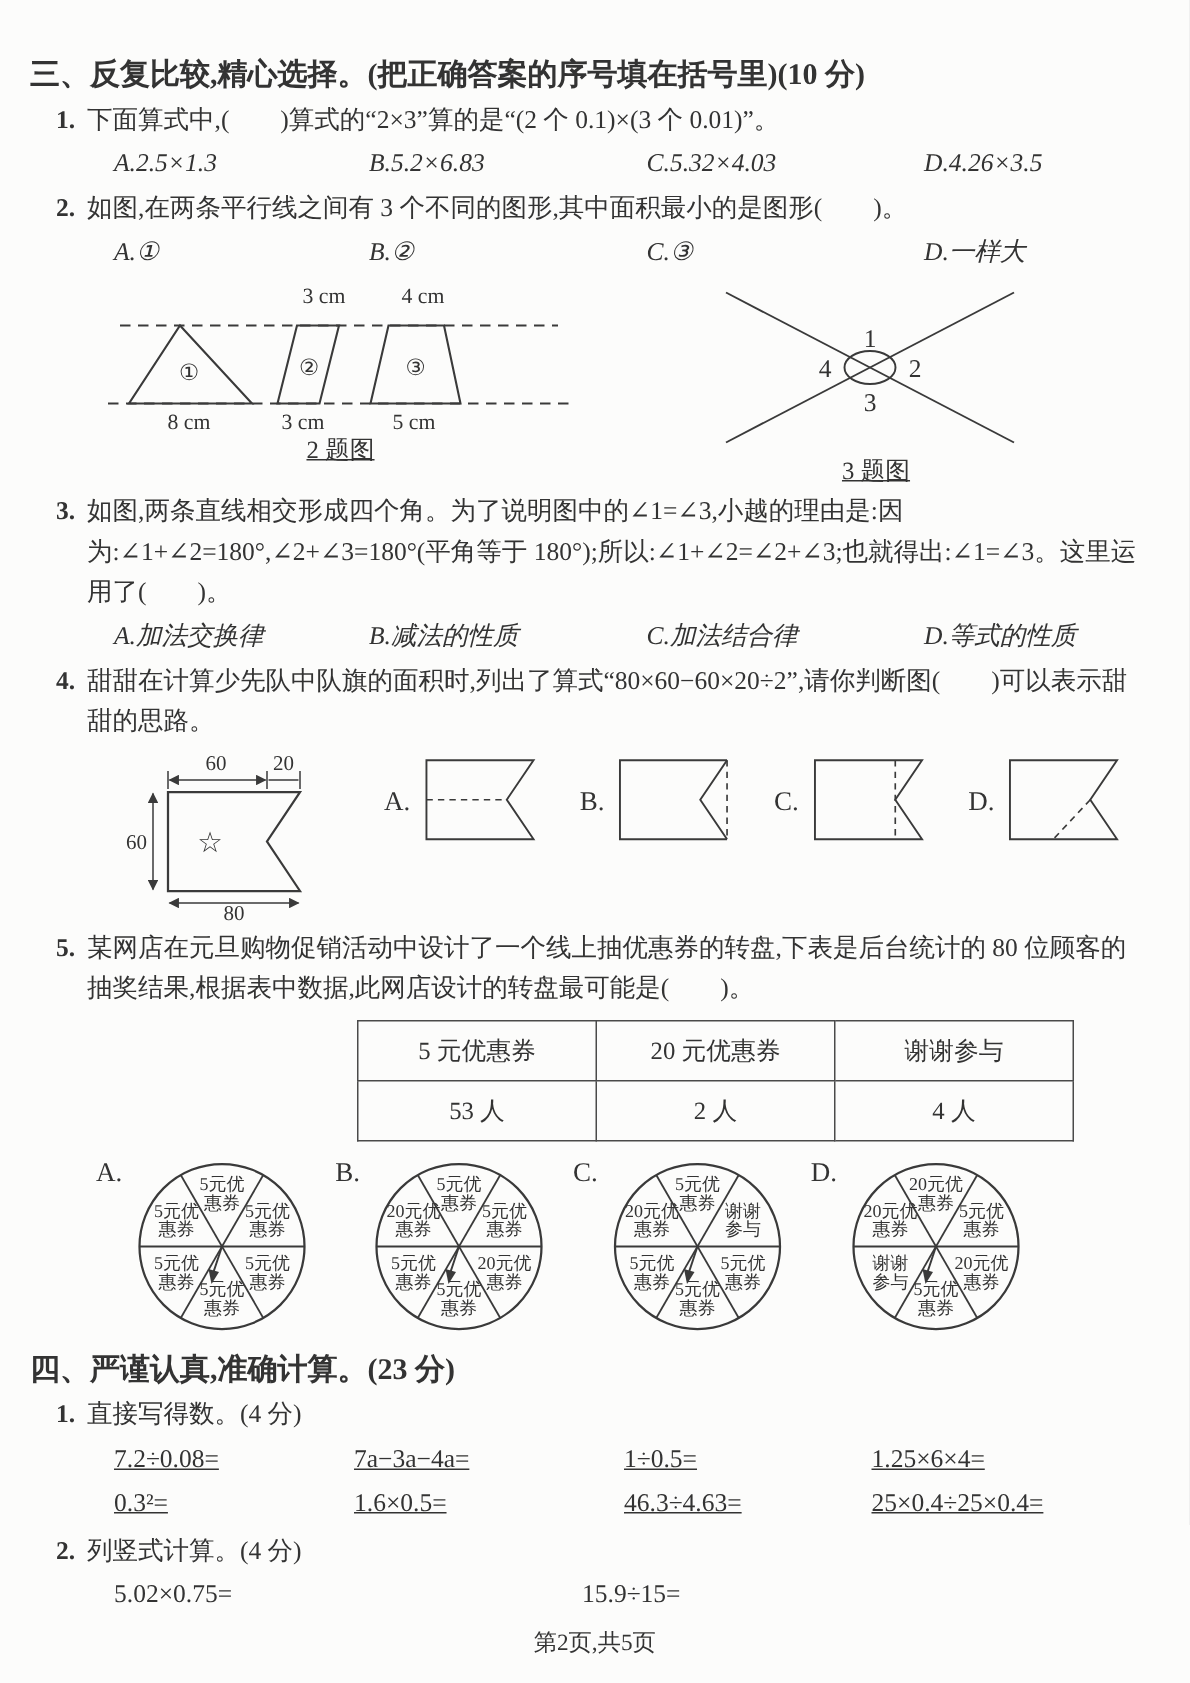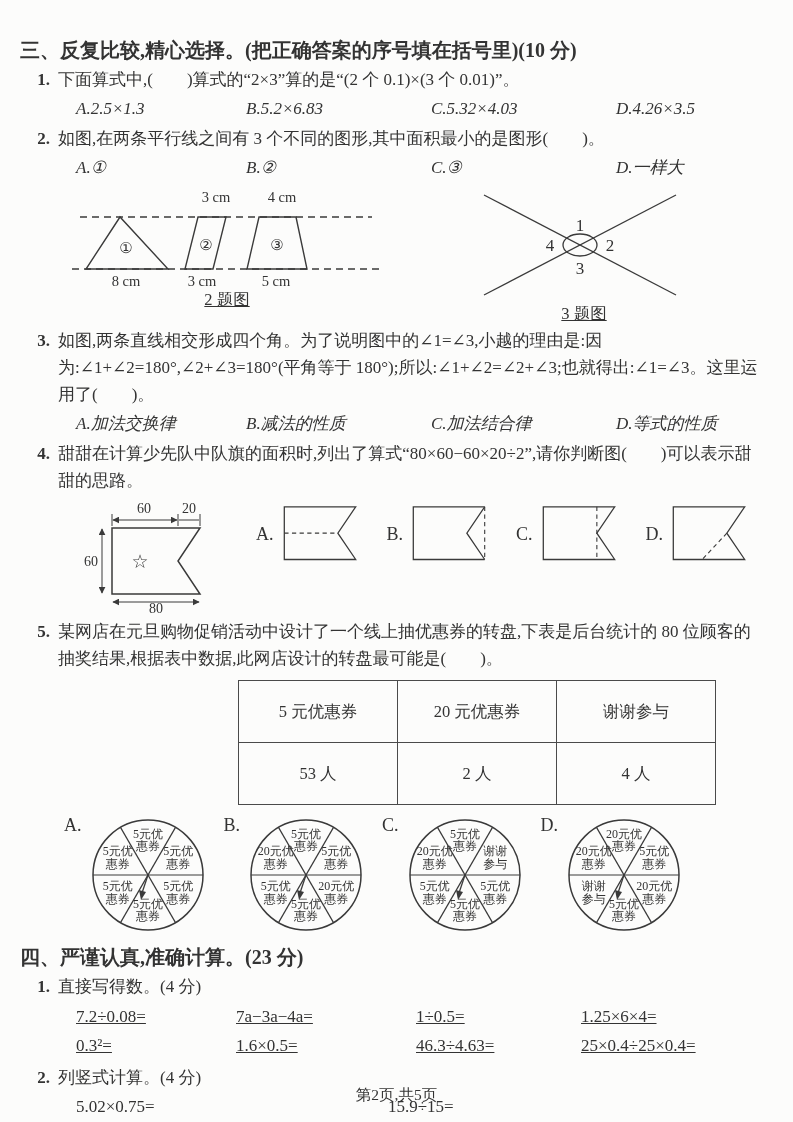--- a/index.html
+++ b/index.html
@@ -16,21 +16,21 @@
   .figrow{display:flex;align-items:flex-start;margin:4px 0 2px 46px;}
   .figblock{text-align:center;text-decoration:underline;}
   .figblock.right{margin-left:78px;}
   .figcap{font-size:16.5px;margin-top:0;}
   svg{display:block;}
   .figblock svg{margin:0 auto;}
   .flagrow{display:flex;align-items:flex-start;margin:6px 0 4px 62px;gap:24px;}
   .flagopt{display:flex;align-items:center;gap:3px;}
   .flabel{font-size:18px;}
   .tbl{border-collapse:collapse;margin:8px 0 6px 218px;}
-  .tbl td{border:1.6px solid #4a4a4a;width:146px;height:29px;text-align:center;font-size:16.5px;padding:16px 6px;}
+  .tbl td{border:1.6px solid #4a4a4a;width:146px;height:29px;text-align:center;font-size:16.5px;padding:5px 6px;}
   .wheels{display:flex;margin:4px 0 6px 44px;gap:10px;}
   .wheel{display:flex;align-items:flex-start;}
   .wlabel{font-size:18px;margin-top:4px;}
   .item-title{display:flex;margin:2px 0;}
   .calc-grid{display:grid;grid-template-columns:160px 180px 165px 1fr;padding-left:56px;line-height:29px;text-decoration:underline;}
   .calc-2{display:grid;grid-template-columns:312px 1fr;padding-left:56px;line-height:28px;}
   .spacer-v{height:58px;}
   .footer{position:absolute;left:0;right:0;bottom:16px;text-align:center;font-size:15.5px;color:#333;}
   text{font-family:"Liberation Serif","DejaVu Serif",serif;fill:#333;}
 </style>

